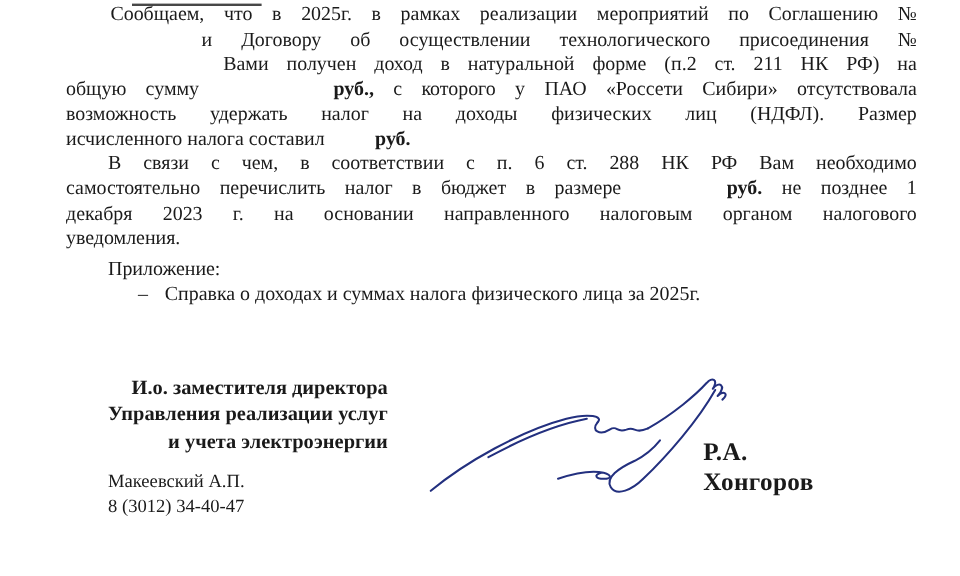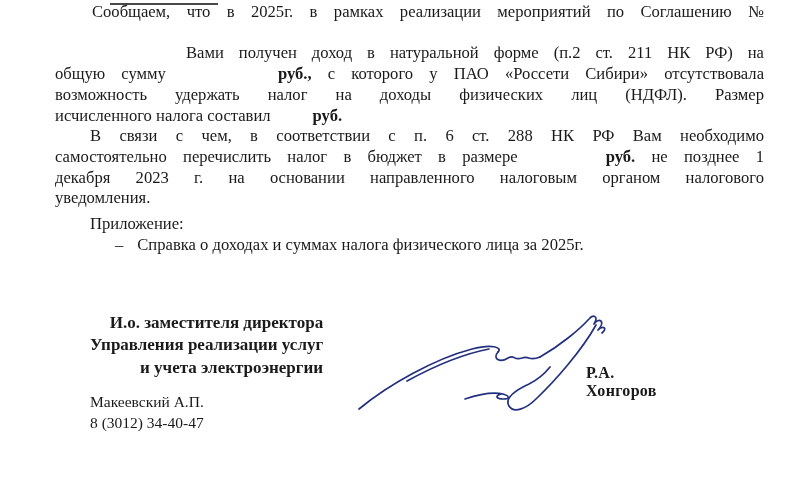--- a/index.html
+++ b/index.html
@@ -17,35 +17,35 @@
   .letter-body{position:absolute;left:55px;top:2px;width:709px;}
   .line{font-size:16.6px;line-height:20.7px;white-space:normal;}
   .j{text-align:justify;text-align-last:justify;}
   .gap{display:inline-block;height:2px;vertical-align:baseline;}
   .b{font-weight:700;}
   .para-attachment{margin-top:5px;}
 
   
   .sig-title{position:absolute;left:90px;top:312px;font-weight:700;font-size:17px;line-height:22.4px;text-align:right;}
   .contact{position:absolute;left:90px;top:392px;font-size:15.5px;line-height:20.6px;font-family:Liberation Serif, serif;}
-  .signer-name{position:absolute;left:586px;top:364px;font-weight:700;font-size:16px;letter-spacing:.3px;}
+  .signer-name{position:absolute;left:586px;top:364px;font-weight:700;font-size:21px;letter-spacing:.3px;}
   .sig-svg{position:absolute;left:352px;top:306px;width:270px;height:112px;}
   .sig-svg path{fill:none;stroke-width:1.7;stroke-linecap:round;stroke-linejoin:round;}
 </style>
 </head>
 <body style="color: rgb(26, 26, 26);">
 
 <div class="page">
 
   <div class="artifact" style="background: rgb(26, 26, 26);"></div>
 
   <div class="letter-body">
       <div class="para">
         <div class="line j"><span class="gap" style="width: 37px;"></span><span>Сообщаем, что в 2025г. в рамках реализации мероприятий по Соглашению №</span></div>
-        <div class="line j"><span class="gap" style="width: 113px;"></span></div>
+        <div class="line j"><span class="gap" style="width: 113px;"></span><span>и Договору об осуществлении технологического присоединения №</span></div>
         <div class="line j"><span class="gap" style="width: 131px;"></span><span>Вами получен доход в натуральной форме (п.2 ст. 211 НК РФ) на</span></div>
         <div class="line j"><span>общую сумму</span><span class="gap" style="width: 112px;"></span><span class="b">руб.,</span><span> с которого у ПАО «Россети Сибири» отсутствовала</span></div>
         <div class="line j"><span>возможность удержать налог на доходы физических лиц (НДФЛ). Размер</span></div>
         <div class="line"><span>исчисленного налога составил</span><span class="gap" style="width: 42px;"></span><span class="b">руб.</span></div>
       </div>
       <div class="para">
         <div class="line j"><span class="gap" style="width: 35px;"></span><span>В связи с чем, в соответствии с п. 6 ст. 288 НК РФ Вам необходимо</span></div>
         <div class="line j"><span>самостоятельно перечислить налог в бюджет в размере</span><span class="gap" style="width: 88px;"></span><span class="b">руб.</span><span> не позднее 1</span></div>
         <div class="line j"><span>декабря 2023 г. на основании направленного налоговым органом налогового</span></div>
         <div class="line"><span>уведомления.</span></div>

